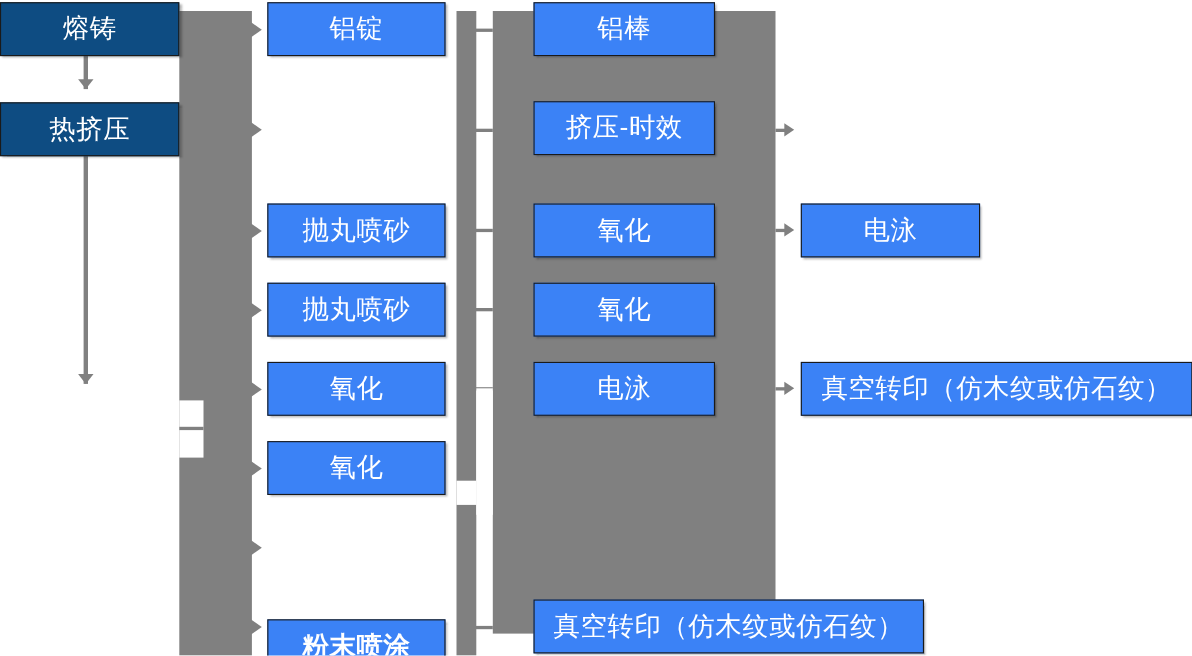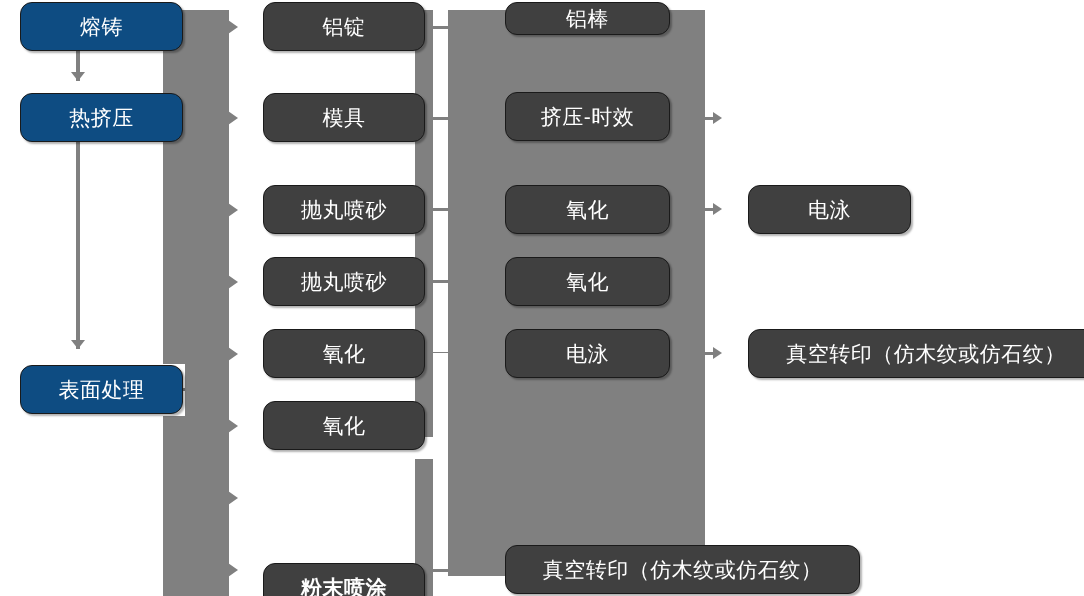--- a/index.html
+++ b/index.html
@@ -50,30 +50,29 @@
     border-top:9px solid #808080;
   }
 
   
   .box{
     position:absolute;
     box-sizing:border-box;
     display:flex;align-items:center;justify-content:center;
     color:#ffffff;
     border:1px solid #1a1a1a;
-    border-radius:12px;
-    font-size:21px;
+    border-radius:0;
+    font-size:24px;
     line-height:1;
     white-space:nowrap;
     box-shadow:2px 2px 2px rgba(0,0,0,0.30);
     letter-spacing:0.5px;
-    margin-left:20px;
   }
   .box.dark{background:#0E4C82;}
-  .box.mid{background:#404040;}
+  .box.mid{background:#3b82f6;}
 </style>
 </head>
 <body>
 
 <div id="stage">
 
   <div class="gray" id="band-left"></div>
   <div class="gray" id="bar-thin"></div>
   <div class="gray" id="band-mid"></div>
 
@@ -116,47 +115,41 @@
 
   <div class="arrow-stem" style="left:705px;top:352px;width:12px;"></div>
   <div class="arrow-r-small" style="left:713px;top:347px;"></div>
 
   <div class="box dark" style="left:0px;top:2px;width:163px;height:49px;">
     <span>熔铸</span>
   </div>
   <div class="box dark" style="left:0px;top:93px;width:163px;height:49px;text-align:center;">
     <span>热挤压</span>
   </div>
-  <div class="box dark" style="left:0px;top:365px;width:163px;height:49px;">
-    <span>表面处理</span>
-  </div>
 
   <div class="box mid" style="left:243px;top:2px;width:162px;height:49px;">
     <span>铝锭</span>
-  </div>
-  <div class="box mid" style="left:243px;top:93px;width:162px;height:49px;">
-    <span>模具</span>
   </div>
   <div class="box mid" style="left:243px;top:185px;width:162px;height:49px;">
     <span>抛丸喷砂</span>
   </div>
   <div class="box mid" style="left:243px;top:257px;width:162px;height:49px;">
     <span>抛丸喷砂</span>
   </div>
   <div class="box mid" style="left:243px;top:329px;width:162px;height:49px;">
     <span>氧化</span>
   </div>
   <div class="box mid" style="left:243px;top:401px;width:162px;height:49px;">
     <span>氧化</span>
   </div>
   <div class="box mid" style="left:243px;top:563px;width:162px;height:49px;font-weight:bold;">
     <span>粉末喷涂</span>
   </div>
 
-  <div class="box mid" style="left:485px;top:2px;width:165px;height:33px;">
+  <div class="box mid" style="left:485px;top:2px;width:165px;height:49px;">
     <span>铝棒</span>
   </div>
   <div class="box mid" style="left:485px;top:92px;width:165px;height:49px;">
     <span>挤压-时效</span>
   </div>
   <div class="box mid" style="left:485px;top:185px;width:165px;height:49px;">
     <span>氧化</span>
   </div>
   <div class="box mid" style="left:485px;top:257px;width:165px;height:49px;">
     <span>氧化</span>

